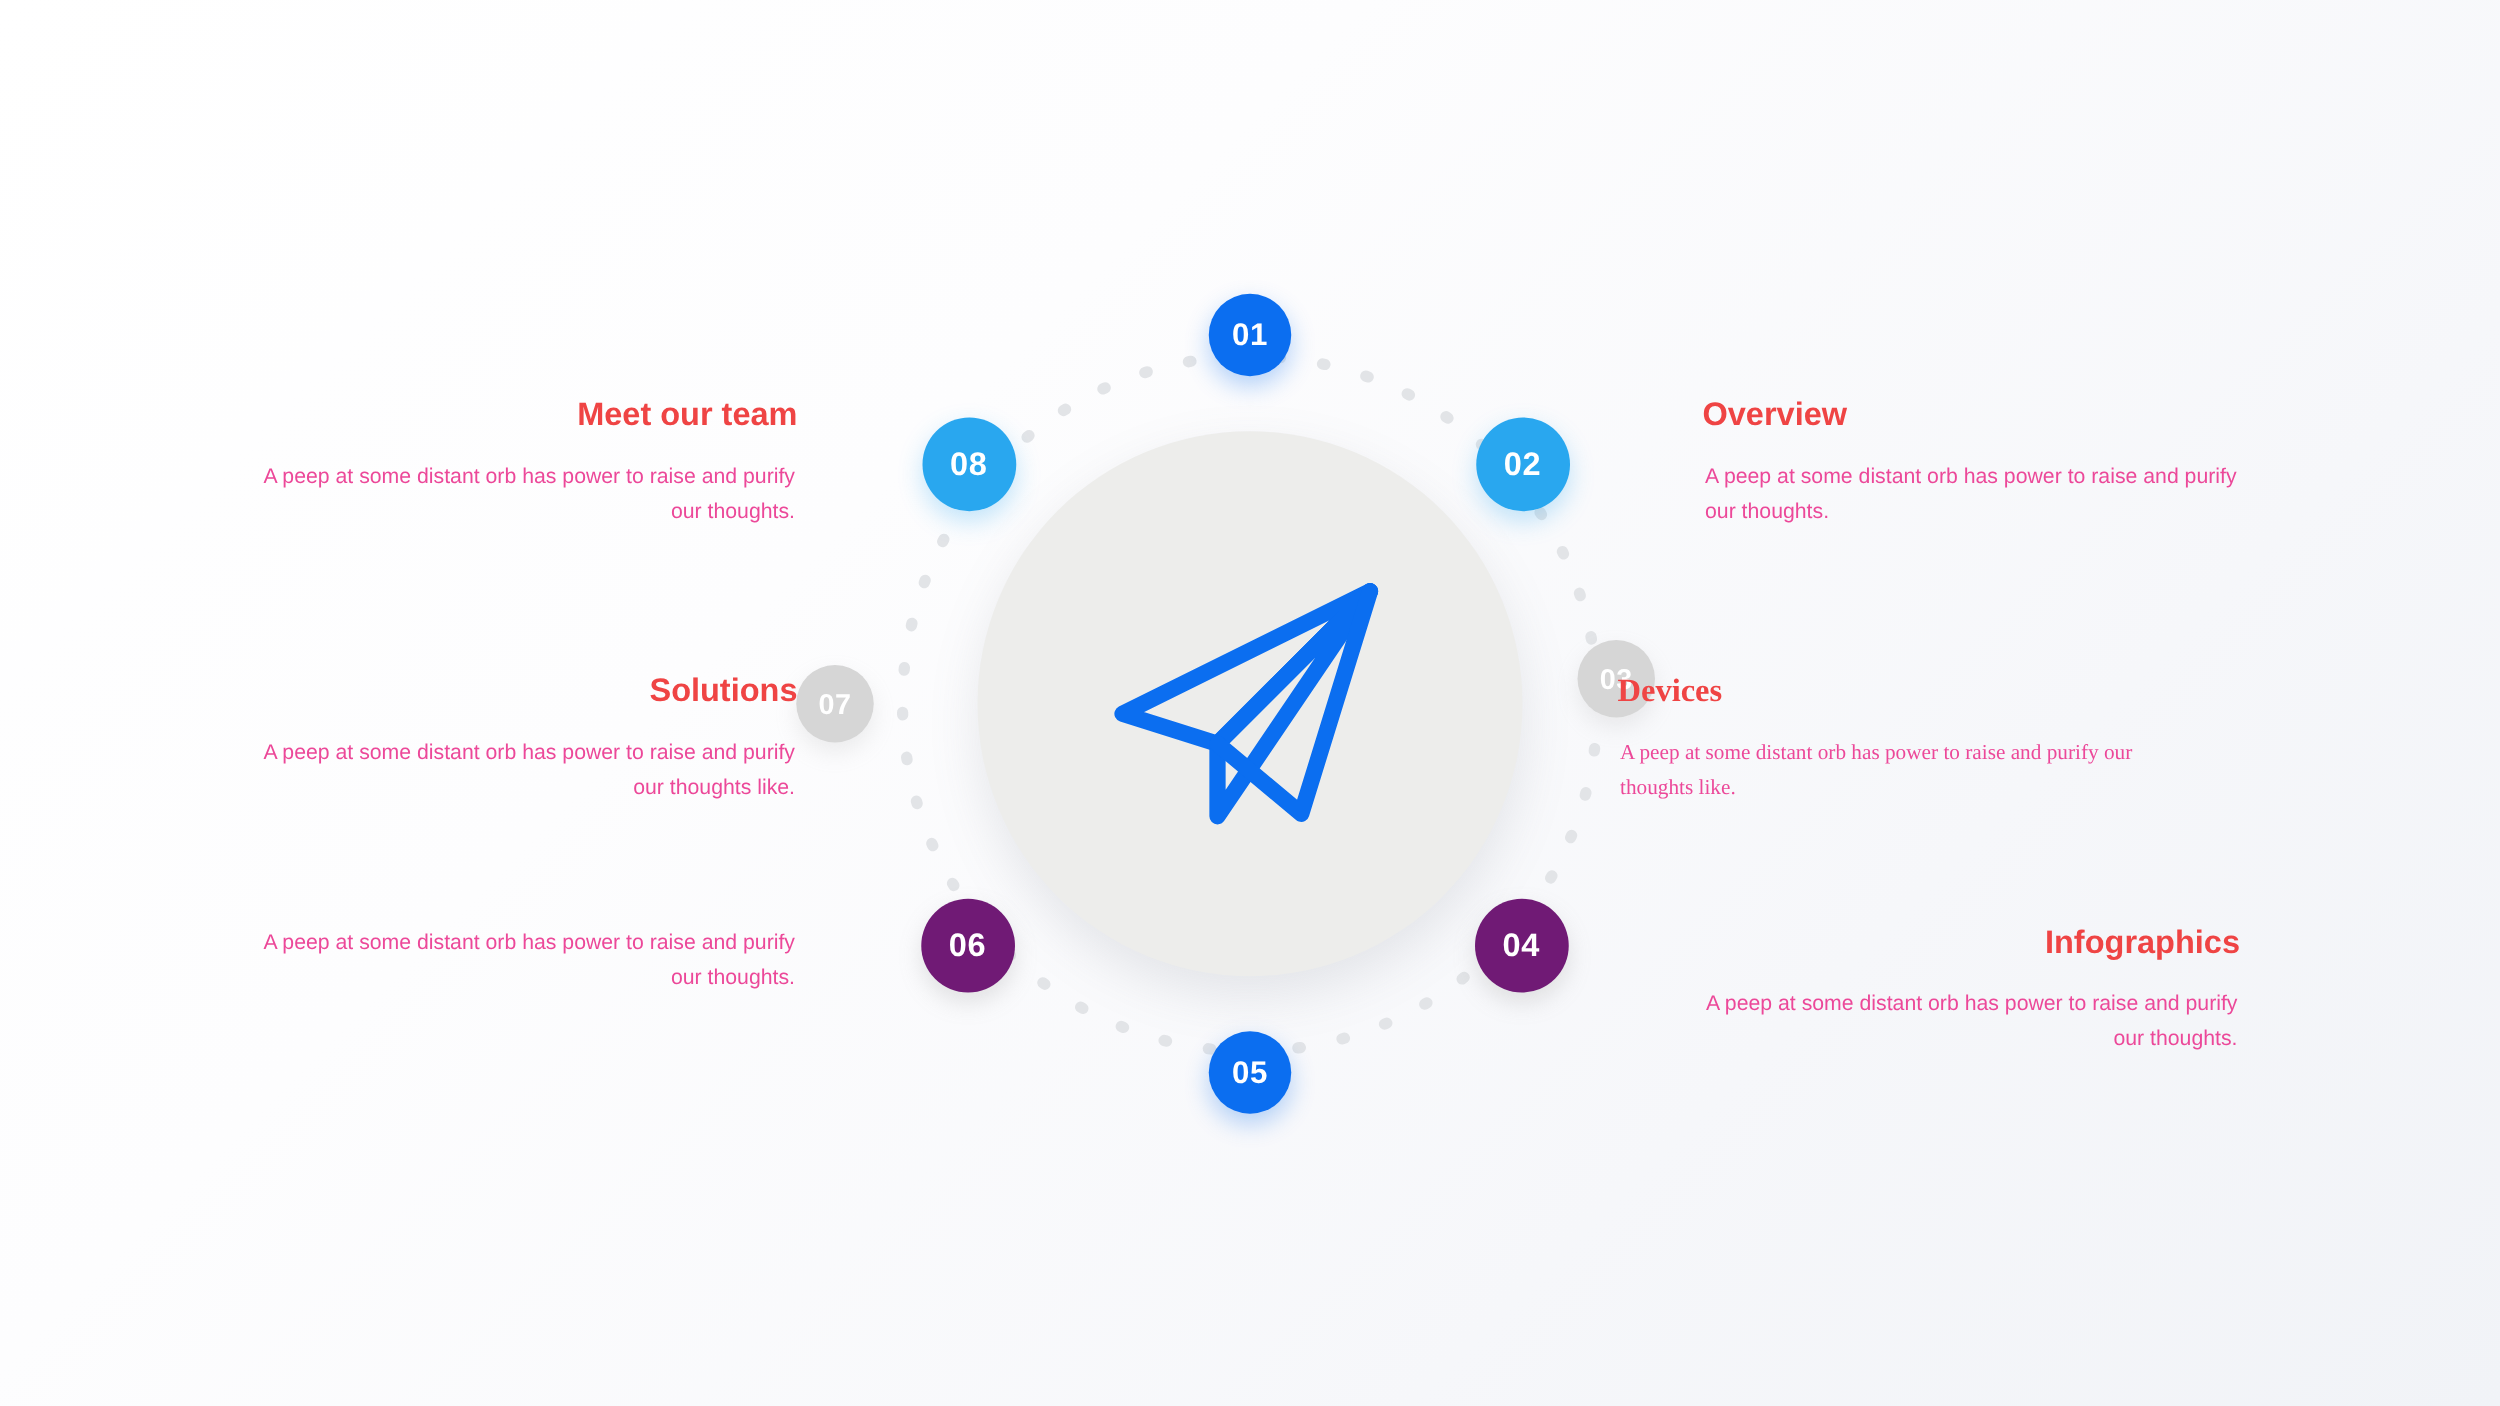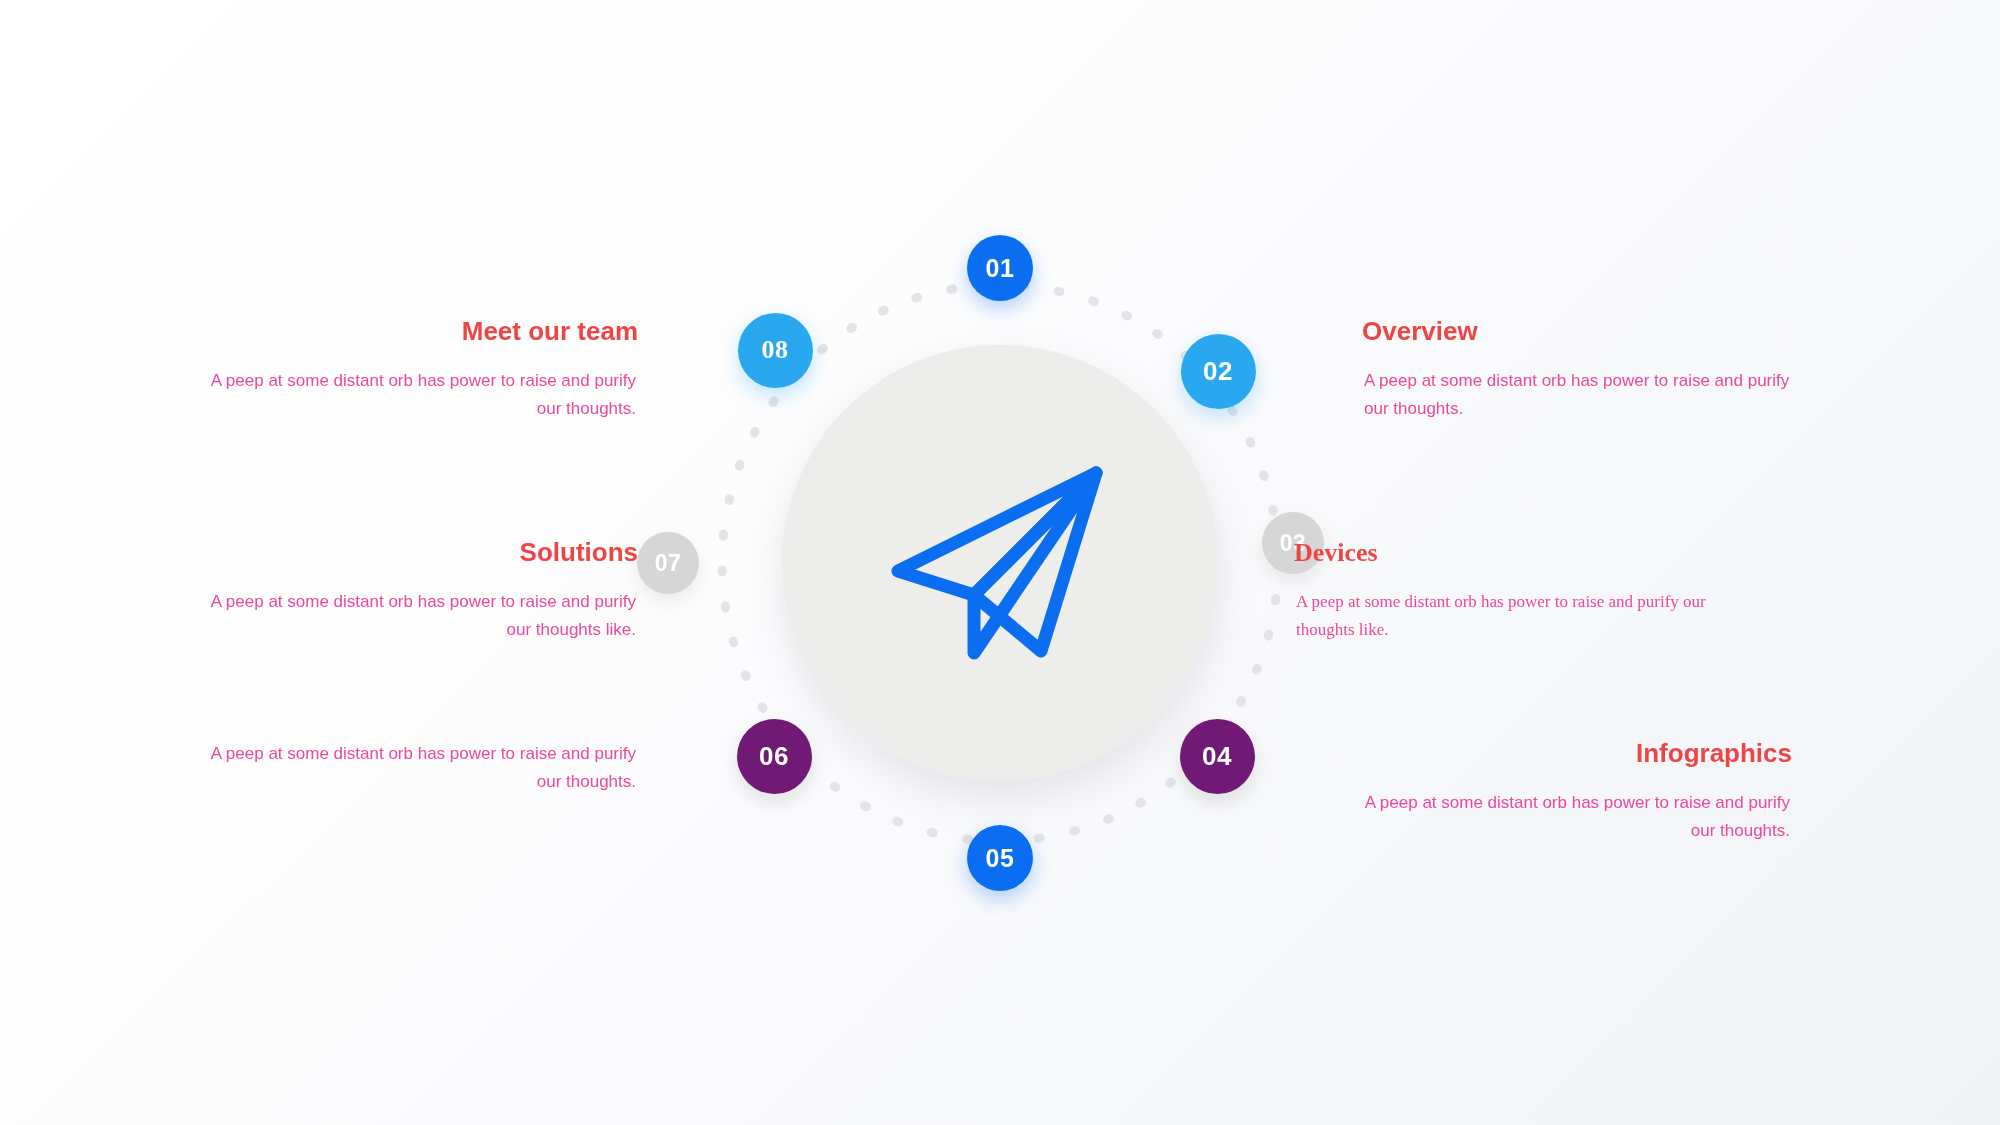--- a/index.html
+++ b/index.html
@@ -153,21 +153,21 @@
   <div class="badge small lgray" style="left:1293px; top:543px;">03</div>
 
   <div class="badge mid gray" style="left:1217px; top:756px;">04</div>
 
   <div class="badge big blue" style="left:1000px; top:858px;">05</div>
 
   <div class="badge mid gray" style="left:774px; top:756px;">06</div>
 
   <div class="badge small lgray" style="left:668px; top:563px;">07</div>
 
-  <div class="badge mid sky" style="left:775px; top:350px;font-family:Liberation Serif, serif;">08</div>
+  <div class="badge mid sky" style="left:775px; top:371px;">08</div>
 
   <div class="item left" style="left:208px; top:316px;">
     <div class="item-title">Meet our team</div>
     <div class="item-desc">A peep at some distant orb has power to raise and purify our thoughts.</div>
   </div>
 
   <div class="item left" style="left:208px; top:537px;">
     <div class="item-title">Solutions</div>
     <div class="item-desc">A peep at some distant orb has power to raise and purify our thoughts like.</div>
   </div>

